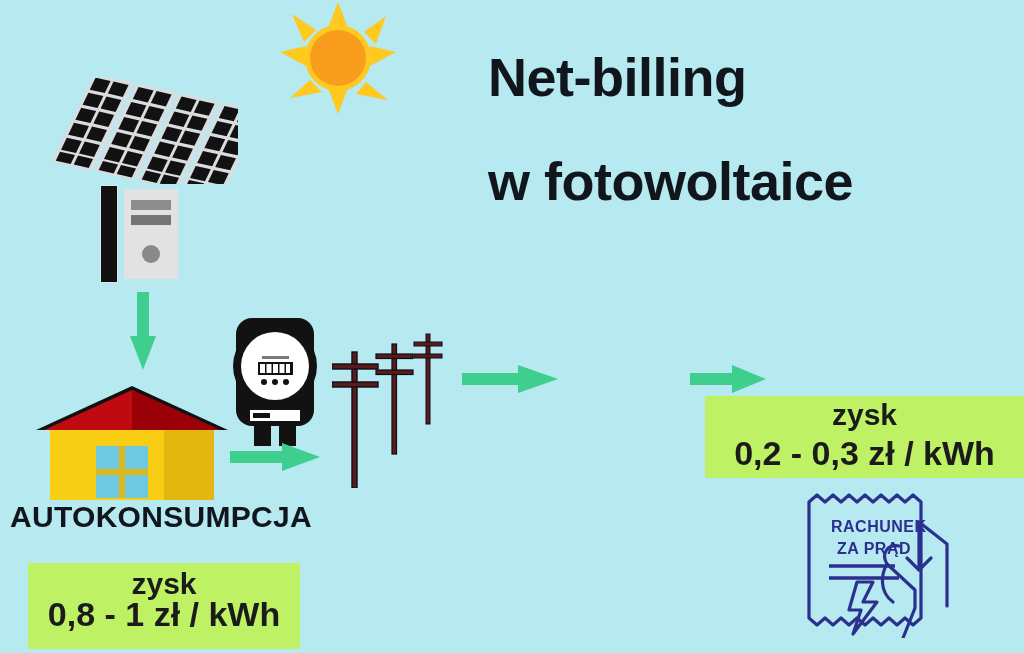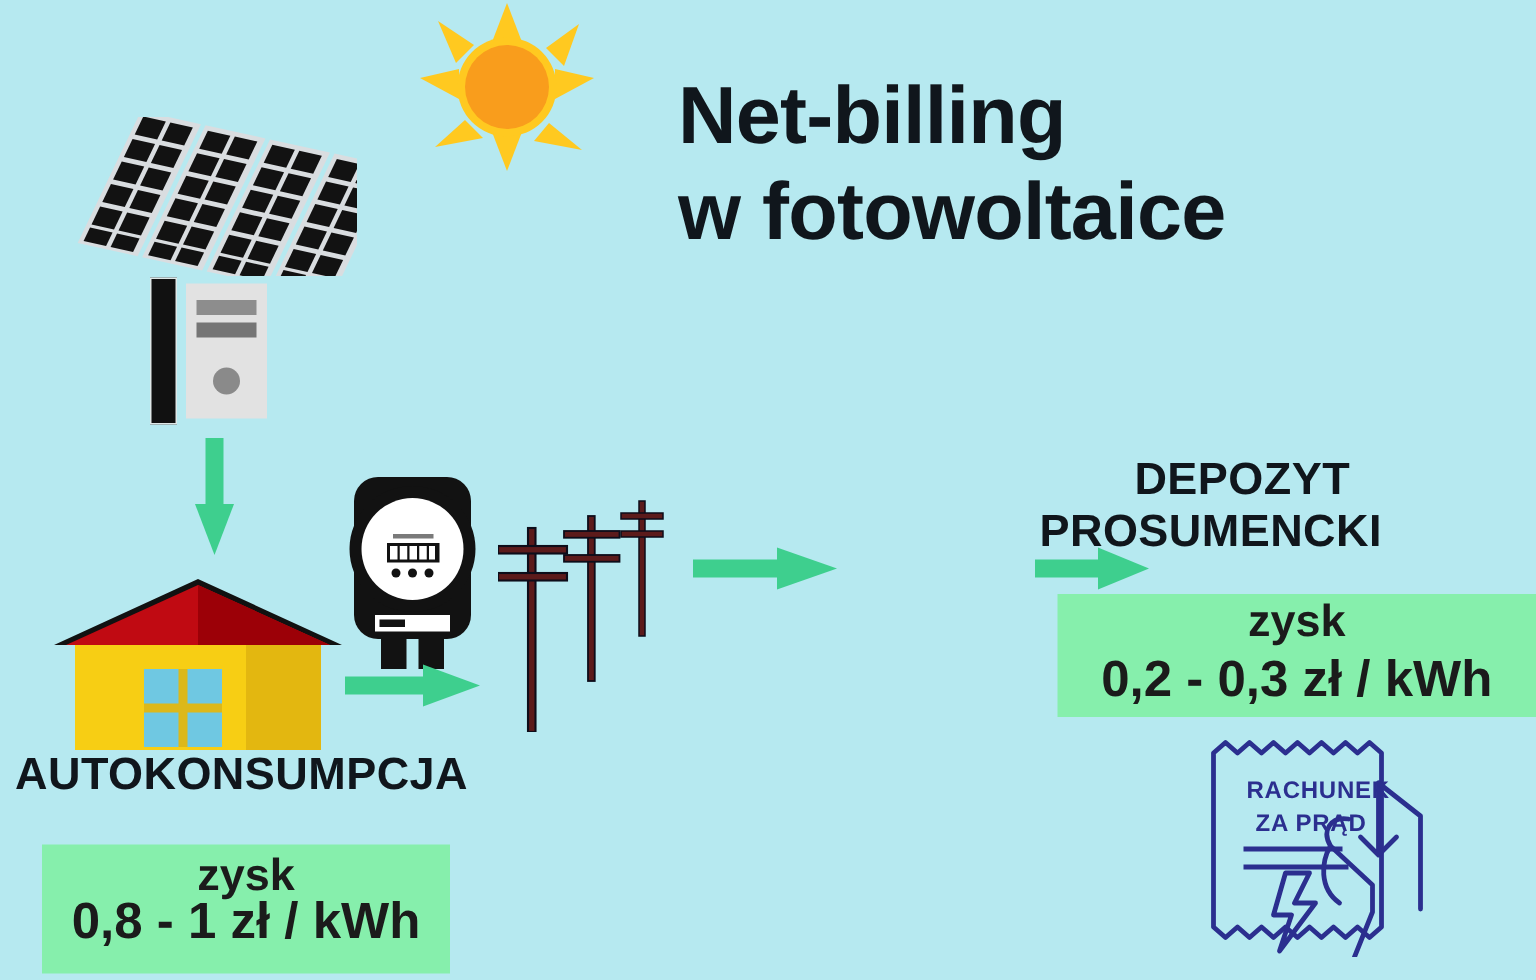--- a/index.html
+++ b/index.html
@@ -8,37 +8,37 @@
     background:#b6e9f0;
     font-family:"Liberation Sans", sans-serif;
     overflow:hidden;
     position:relative;
   }
   .stage{position:absolute;inset:0;}
   .abs{position:absolute;}
 
   
   #title{
-    left:452px; top:46px; width:520px;
+    left:488px; top:46px; width:520px;
     font-size:54px; font-weight:bold; line-height:1.18;
     color:#10161c; letter-spacing:-0.5px;
   }
-  #title .l2{display:block;}
+  #title .l2{display:block;margin-top:40px;}
 
   
   .heading{
     font-size:30px;font-weight:bold;color:#10161c;letter-spacing:0.3px;
     line-height:1.16;white-space:nowrap;
   }
   #autokons-label{left:10px;top:500px;}
   #depozyt-label{left:735px;top:303px;text-align:center;}
   #depozyt-label .l2{display:block;margin-left:-42px;}
 
   
-  .redbox{background:#86efac;}
+  .redbox{background:#bef264;}
   #autokons-box{left:28px;top:563px;width:272px;height:86px;}
   #depozyt-box{left:705px;top:396px;width:319px;height:82px;}
   .boxtext{position:absolute;left:0;width:100%;text-align:center;
            color:#1b1b1b;font-weight:bold;white-space:nowrap;}
   .zysk{font-size:30px;}
   .rate{font-size:34px;}
   #autokons-box .zysk{top:4px;}
   #autokons-box .rate{top:32px;left:-20px;width:calc(100% + 40px);}
   #depozyt-box .zysk{top:2px;}
   #depozyt-box .rate{top:38px;left:-8px;width:calc(100% + 16px);}
@@ -257,23 +257,19 @@
     <span class="l2">w fotowoltaice</span>
   </div>
 
   <div class="abs heading" id="autokons-label">AUTOKONSUMPCJA</div>
 
   <div class="abs redbox" id="autokons-box">
     <div class="boxtext zysk">zysk</div>
     <div class="boxtext rate">0,8 - 1 zł / kWh</div>
   </div>
 
-  <div class="abs heading" id="depozyt-label">
-    <span>DEPOZYT</span>
-    <span class="l2">PROSUMENCKI</span>
-  </div>
 
   <div class="abs redbox" id="depozyt-box">
     <div class="boxtext zysk">zysk</div>
     <div class="boxtext rate">0,2 - 0,3 zł / kWh</div>
   </div>
 
 </div>
 
 </body></html>

